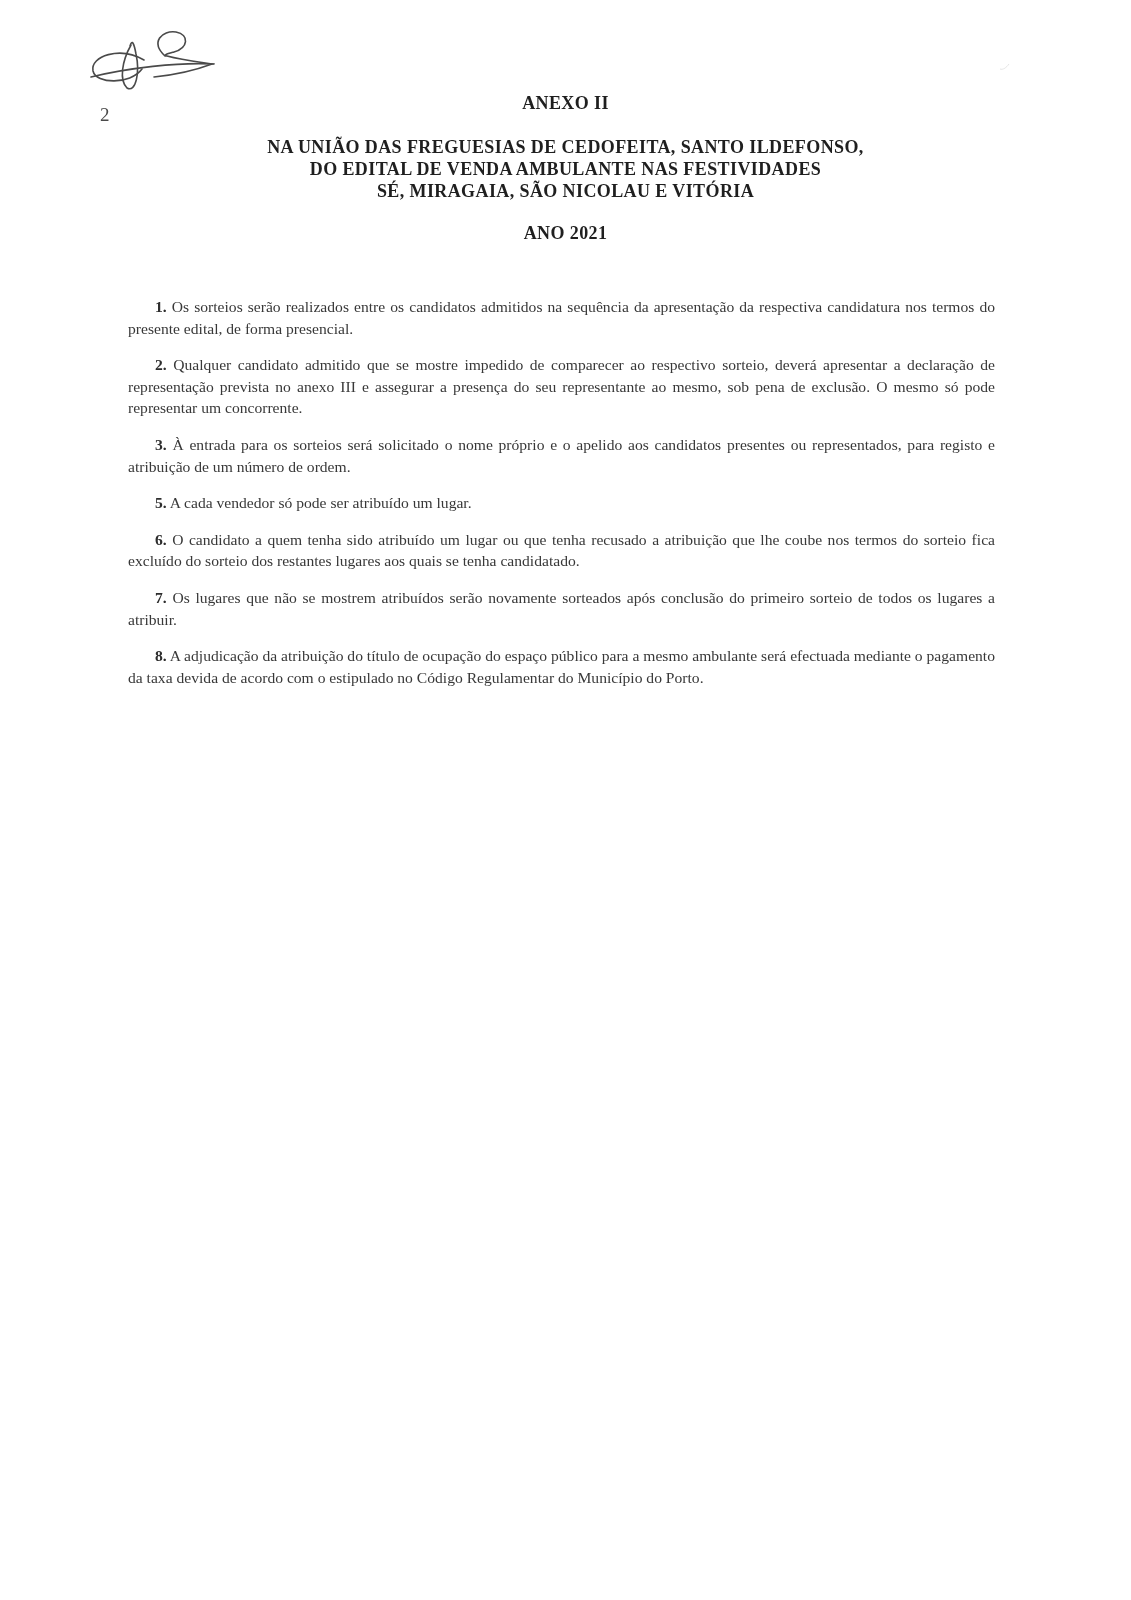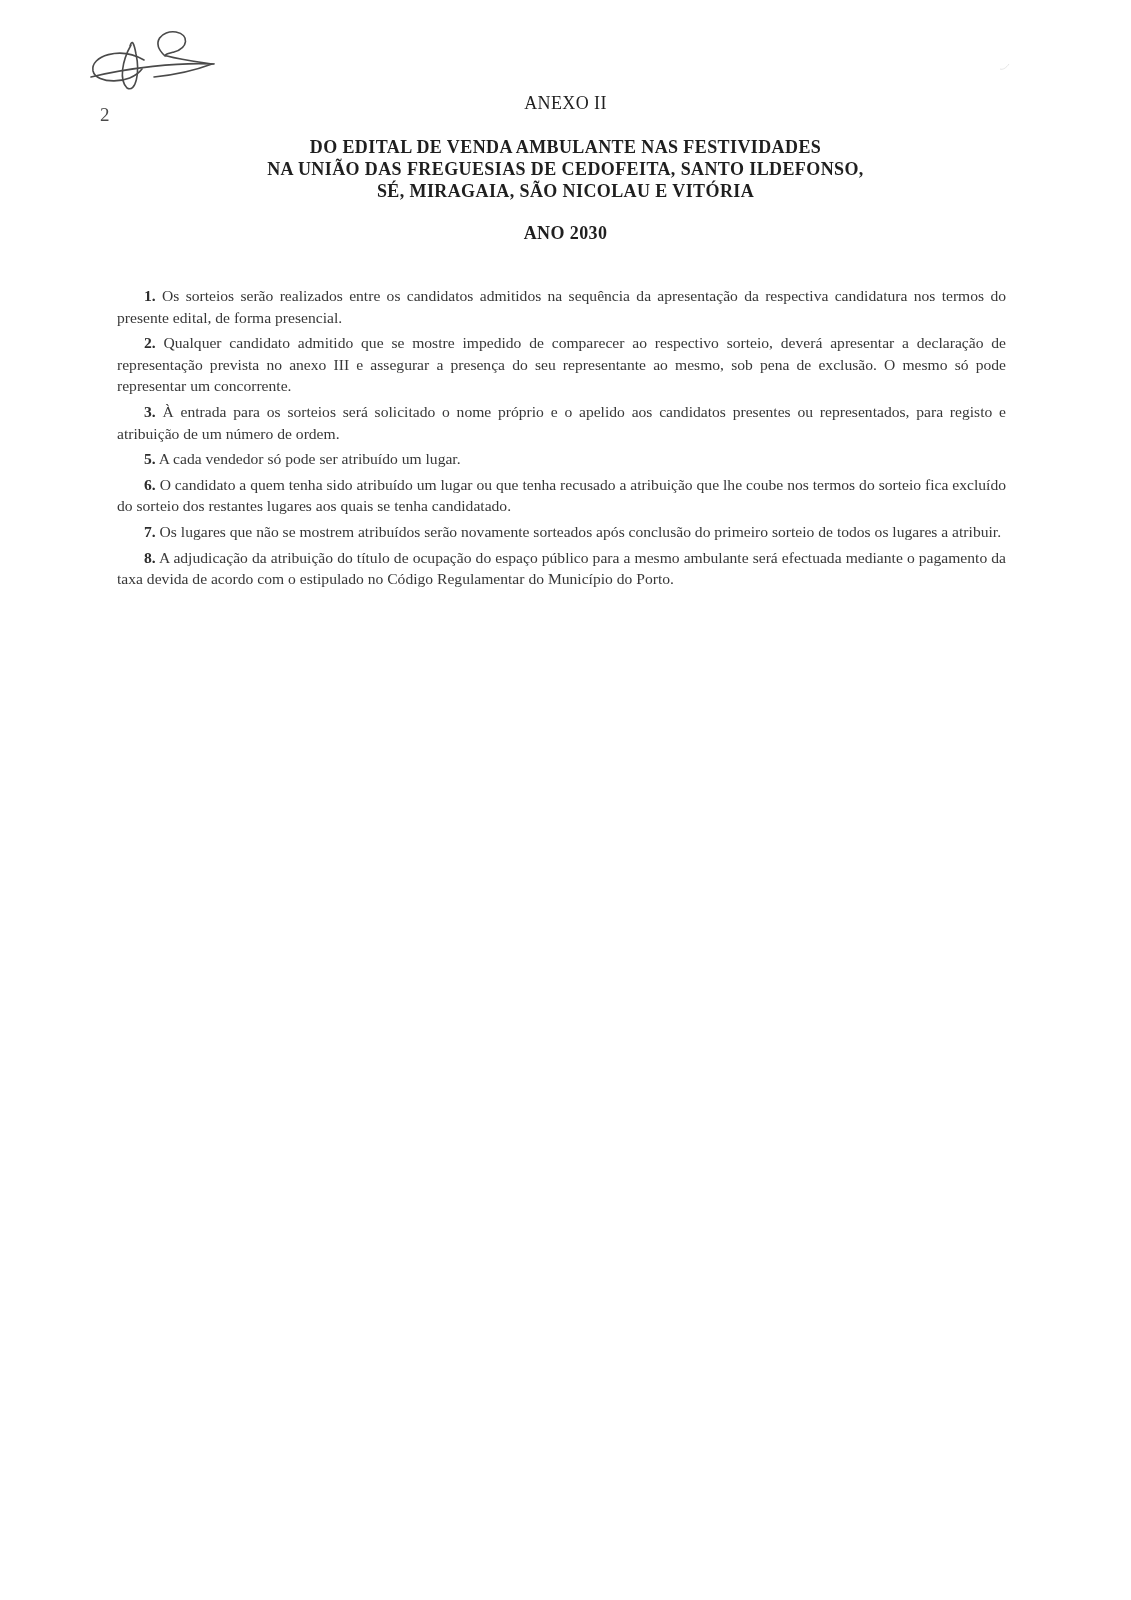--- a/index.html
+++ b/index.html
@@ -51,21 +51,21 @@
   .heading {
     position: absolute;
     top: 93px;
     left: 0;
     width: 100%;
     text-align: center;
     color: #1f1f1f;
   }
   .anexo {
     font-size: 18px;
-    font-weight: normal;
+    font-weight: bold;
     letter-spacing: 0.4px;
   }
   .title-lines {
     margin-top: 22px;
     font-size: 18px;
     font-weight: bold;
     line-height: 22px;
     letter-spacing: 0.4px;
   }
   .year {
@@ -80,21 +80,21 @@
     position: absolute;
     top: 281px;
     left: 113px;
     width: 897px;
     font-size: 15.6px;
     line-height: 21.6px;
     text-align: justify;
     color: #383838;
   }
   .body-text p {
-    margin: 4px;
+    margin: 15px;
     padding: 0;
     text-indent: 27px;
   }
   .body-text p b {
     font-weight: bold;
     color: #2d2d2d;
   }
 </style>
 </head>
 <body>
@@ -117,25 +117,25 @@
     <span class="page-number">2</span>
   </div>
 
   <svg class="smudge" viewBox="0 0 14 10">
     <path d="M 2,7 C 5,8 8,6 11,2" fill="none" stroke="#c9c9c9" stroke-width="1"></path>
   </svg>
 
   <div class="heading">
     <div class="anexo">ANEXO II</div>
     <div class="title-lines">
+      <div>NA UNIÃO DAS FREGUESIAS DE CEDOFEITA, SANTO ILDEFONSO,</div>
       <div>DO EDITAL DE VENDA AMBULANTE NAS FESTIVIDADES</div>
-      <div>NA UNIÃO DAS FREGUESIAS DE CEDOFEITA, SANTO ILDEFONSO,</div>
       <div>SÉ, MIRAGAIA, SÃO NICOLAU E VITÓRIA</div>
     </div>
-    <div class="year">ANO 2030</div>
+    <div class="year">ANO 2021</div>
   </div>
 
   <div class="body-text">
     <p><b>1.</b> <span>Os sorteios serão realizados entre os candidatos admitidos na sequência da apresentação da respectiva candidatura nos termos do presente edital, de forma presencial.</span></p>
     <p><b>2.</b> <span>Qualquer candidato admitido que se mostre impedido de comparecer ao respectivo sorteio, deverá apresentar a declaração de representação prevista no anexo III e assegurar a presença do seu representante ao mesmo, sob pena de exclusão. O mesmo só pode representar um concorrente.</span></p>
     <p><b>3.</b> <span>À entrada para os sorteios será solicitado o nome próprio e o apelido aos candidatos presentes ou representados, para registo e atribuição de um número de ordem.</span></p>
     <p><b>5.</b> <span>A cada vendedor só pode ser atribuído um lugar.</span></p>
     <p><b>6.</b> <span>O candidato a quem tenha sido atribuído um lugar ou que tenha recusado a atribuição que lhe coube nos termos do sorteio fica excluído do sorteio dos restantes lugares aos quais se tenha candidatado.</span></p>
     <p><b>7.</b> <span>Os lugares que não se mostrem atribuídos serão novamente sorteados após conclusão do primeiro sorteio de todos os lugares a atribuir.</span></p>
     <p><b>8.</b> <span>A adjudicação da atribuição do título de ocupação do espaço público para a mesmo ambulante será efectuada mediante o pagamento da taxa devida de acordo com o estipulado no Código Regulamentar do Município do Porto.</span></p>

